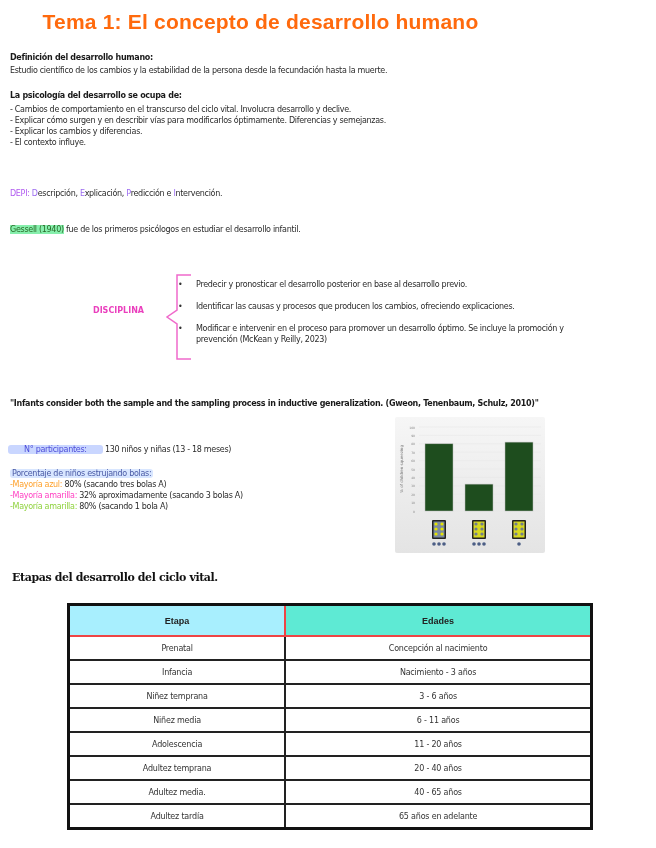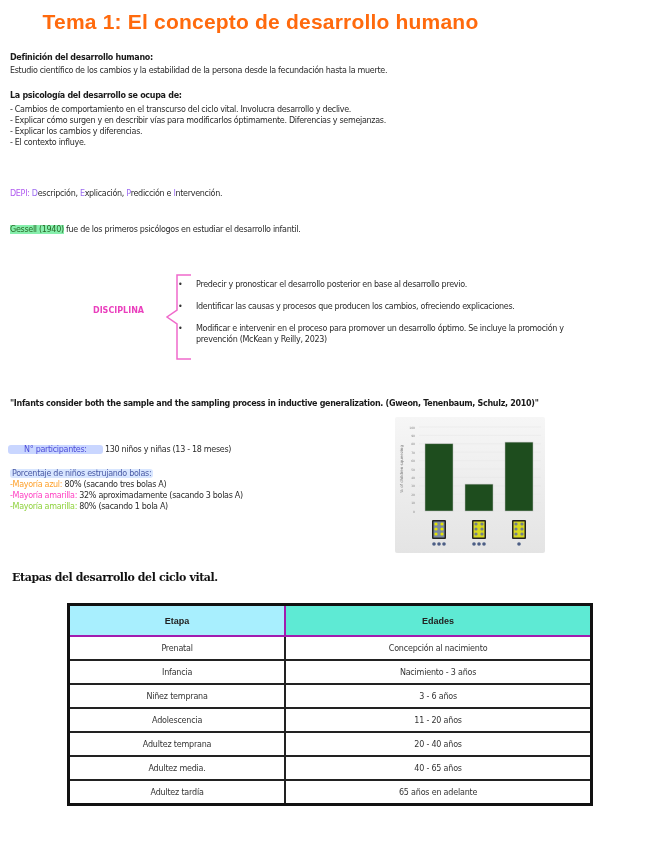--- a/index.html
+++ b/index.html
@@ -20,21 +20,21 @@
   .bullets li::before { content:"•"; position:absolute; left:0; top:0; color:#333; }
   .quote { left:10px; top:399px; font-size:8px; font-weight:bold; color:#1a1a1a; letter-spacing:-0.3px; white-space:nowrap; }
   .hl-blue { background:#c9d6ff; color:#4d4dd9; border-radius:3px; padding:0 16px; }
   .hl-blue2 { background:#d8e6ff; color:#4a5aa5; border-radius:3px; padding:0 2px; }
   .orange { color:#ffa12b; }
   .magenta { color:#ff3fc2; }
   .lime { color:#8ed23c; }
   .chart { left:395px; top:417px; width:150px; height:136px; background:linear-gradient(#f6f6f6,#e4e4e4); border-radius:2px; }
   .section { left:12px; top:571px; font-family:"DejaVu Serif", serif; font-weight:bold; font-size:11px; color:#111; letter-spacing:-0.4px; }
   table.stages { position:absolute; left:67px; top:603px; width:526px; border-collapse:collapse; border:3px solid #111; }
-  table.stages th { height:27px; font-size:9px; font-weight:bold; color:#222; border:2px solid #a21caf; font-family:"Liberation Sans", sans-serif; }
+  table.stages th { height:27px; font-size:9px; font-weight:bold; color:#222; border:2px solid #ef4444; font-family:"Liberation Sans", sans-serif; }
   table.stages td { height:20px; font-size:8px; color:#333; text-align:center; border:2px solid #222; letter-spacing:-0.2px; }
   table.stages th.c1 { background:#a8effe; }
   table.stages th.c2 { background:#5eead4; }
 </style>
 </head>
 <body>
 
 <div class="abs title">Tema 1: El concepto de desarrollo humano</div>
 
 <div class="abs txt bold" style="left:10px;top:52px;">Definición del desarrollo humano:</div>
@@ -155,20 +155,24 @@
       </tr>
       <tr>
         <td>Infancia</td>
         <td>Nacimiento - 3 años</td>
       </tr>
       <tr>
         <td>Niñez temprana</td>
         <td>3 - 6 años</td>
       </tr>
       <tr>
+        <td>Niñez media</td>
+        <td>6 - 11 años</td>
+      </tr>
+      <tr>
         <td>Adolescencia</td>
         <td>11 - 20 años</td>
       </tr>
       <tr>
         <td>Adultez temprana</td>
         <td>20 - 40 años</td>
       </tr>
       <tr>
         <td>Adultez media.</td>
         <td>40 - 65 años</td>

